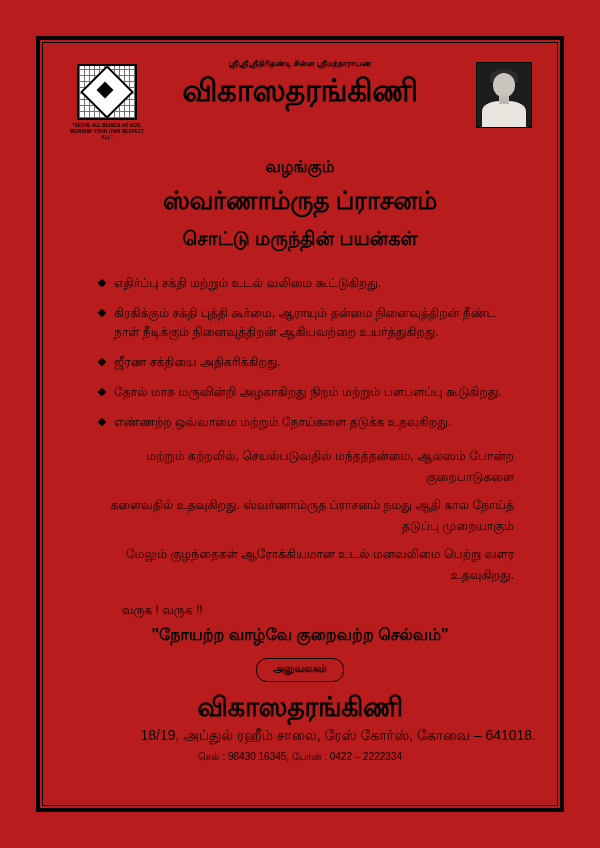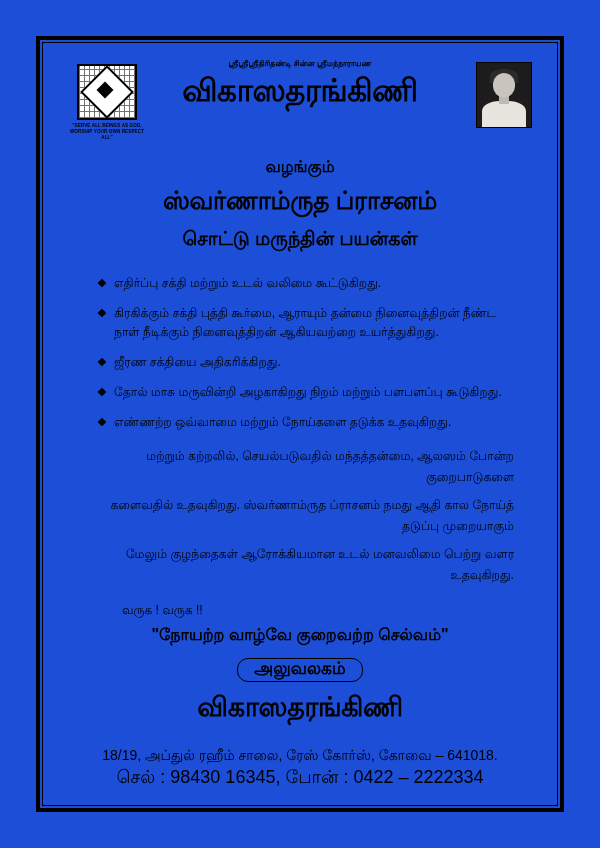--- a/index.html
+++ b/index.html
@@ -12,21 +12,21 @@
     height: 848px;
     font-family: "Liberation Sans", sans-serif;
     color: #000000;
     overflow: hidden;
   }
 
   .page {
     position: relative;
     width: 600px;
     height: 848px;
-    background: #1d4ed8;
+    background: #b91c1c;
     box-sizing: border-box;
     padding: 26px 26px;
   }
 
   
   .frame-outer {
     position: absolute;
     top: 36px;
     left: 36px;
     right: 36px;
@@ -263,41 +263,41 @@
   
   .office-pill-wrap {
     text-align: center;
     margin-top: 12px;
   }
   .office-pill {
     display: inline-block;
     border: 1.5px solid #000;
     border-radius: 11px;
     padding: 1px 16px 3px 16px;
-    font-size: 17px;
+    font-size: 10px;
     line-height: 18px;
     font-weight: bold;
   }
   .footer-brand {
     text-align: center;
     font-size: 27px;
     line-height: 34px;
     font-weight: bold;
     margin-top: 8px;
     letter-spacing: -0.4px;
   }
   .address {
-    text-align: center;
+    text-align: right;
     font-size: 14px;
     line-height: 22px;
-    margin-top: 20px;
+    margin-top: 0;
   }
   .contact {
     text-align: center;
-    font-size: 18px;
+    font-size: 10px;
     line-height: 22px;
   }
 </style>
 </head>
 <body>
 
 <div class="page">
   <div class="frame-outer"></div>
   <div class="frame-inner"></div>
 

